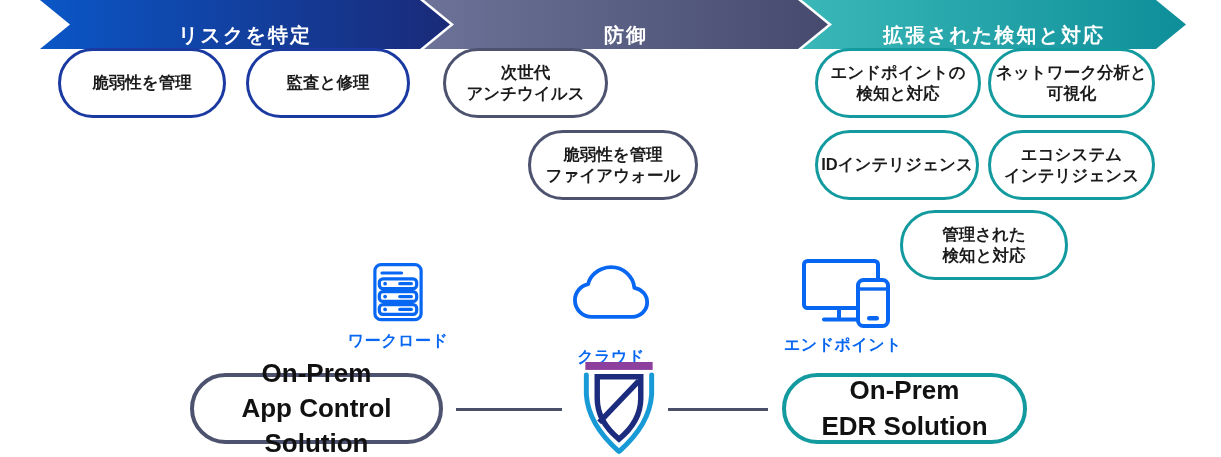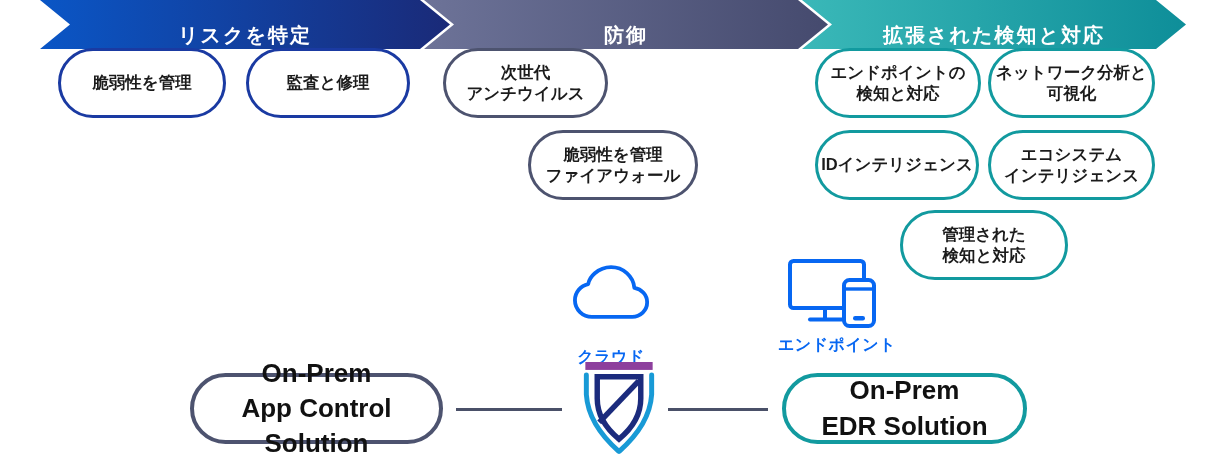--- a/index.html
+++ b/index.html
@@ -70,29 +70,51 @@
   <div class="pill teal" style="left:815px; top:48px; width:166px; height:70px;">エンドポイントの
 検知と対応</div>
   <div class="pill teal" style="left:988px; top:48px; width:167px; height:70px;">ネットワーク分析と
 可視化</div>
   <div class="pill teal" style="left:815px; top:130px; width:164px; height:70px;">IDインテリジェンス</div>
   <div class="pill teal" style="left:988px; top:130px; width:167px; height:70px;">エコシステム
 インテリジェンス</div>
   <div class="pill teal" style="left:900px; top:210px; width:168px; height:70px;">管理された
 検知と対応</div>
 
+  <div class="infra" style="left:346px; top:260px; width:104px;">
+    <svg width="64" height="66" viewBox="0 0 72 72">
+      <g fill="none" stroke="#0767f2" stroke-width="3.6" stroke-linecap="round">
+        <rect x="10" y="4" width="52" height="62" rx="7"></rect>
+        <line x1="18" y1="13.5" x2="40" y2="13.5"></line>
+        <rect x="15" y="20" width="42" height="11" rx="4"></rect>
+        <rect x="15" y="34.5" width="42" height="11" rx="4"></rect>
+        <rect x="15" y="49" width="42" height="11" rx="4"></rect>
+      </g>
+      <g fill="#0767f2">
+        <circle cx="21.5" cy="25.5" r="2.1"></circle>
+          <circle cx="21.5" cy="40" r="2.1"></circle>
+          <circle cx="21.5" cy="54.5" r="2.1"></circle>
+      </g>
+      <g stroke="#0767f2" stroke-width="3.6" stroke-linecap="round">
+        <line x1="38" y1="25.5" x2="51" y2="25.5"></line>
+          <line x1="38" y1="40" x2="51" y2="40"></line>
+          <line x1="38" y1="54.5" x2="51" y2="54.5"></line>
+      </g>
+    </svg>
+    <div class="infra-label">ワークロード</div>
+  </div>
 
   <div class="infra" style="left:553px; top:262px; width:116px;gap:16px;">
     <svg width="98" height="64" viewBox="0 0.8 16 13.4">
       <path fill="none" stroke="#0767f2" stroke-width="0.85" stroke-linejoin="round" d="M4.406 3.342A5.53 5.53 0 0 1 8 2c2.69 0 4.923 2 5.166 4.579C14.758 6.804 16 8.137 16 9.773 16 11.569 14.502 13 12.687 13H3.781C1.708 13 0 11.366 0 9.318c0-1.763 1.266-3.223 2.942-3.593.143-.863.698-1.723 1.464-2.383z" transform="translate(0.45,0) scale(0.945)"></path>
     </svg>
     <div class="infra-label">クラウド</div>
   </div>
 
-  <div class="infra" style="left:772px; top:258px; width:130px;">
+  <div class="infra" style="left:772px; top:258px; width:130px;align-items:flex-end;">
     <svg width="102" height="72" viewBox="0 0 100 72">
       <g fill="none" stroke="#0767f2" stroke-width="4" stroke-linecap="round">
         <rect x="3" y="3" width="74" height="47" rx="3.5"></rect>
         <line x1="38" y1="50" x2="38" y2="60"></line>
         <line x1="23" y1="61.5" x2="57" y2="61.5"></line>
       </g>
       <rect x="57" y="22" width="30" height="46" rx="5.5" fill="#fff" stroke="#0767f2" stroke-width="4"></rect>
       <line x1="57" y1="31" x2="87" y2="31" stroke="#0767f2" stroke-width="3.4"></line>
       <rect x="66" y="58" width="12" height="4.5" rx="2.2" fill="#0767f2"></rect>
     </svg>

